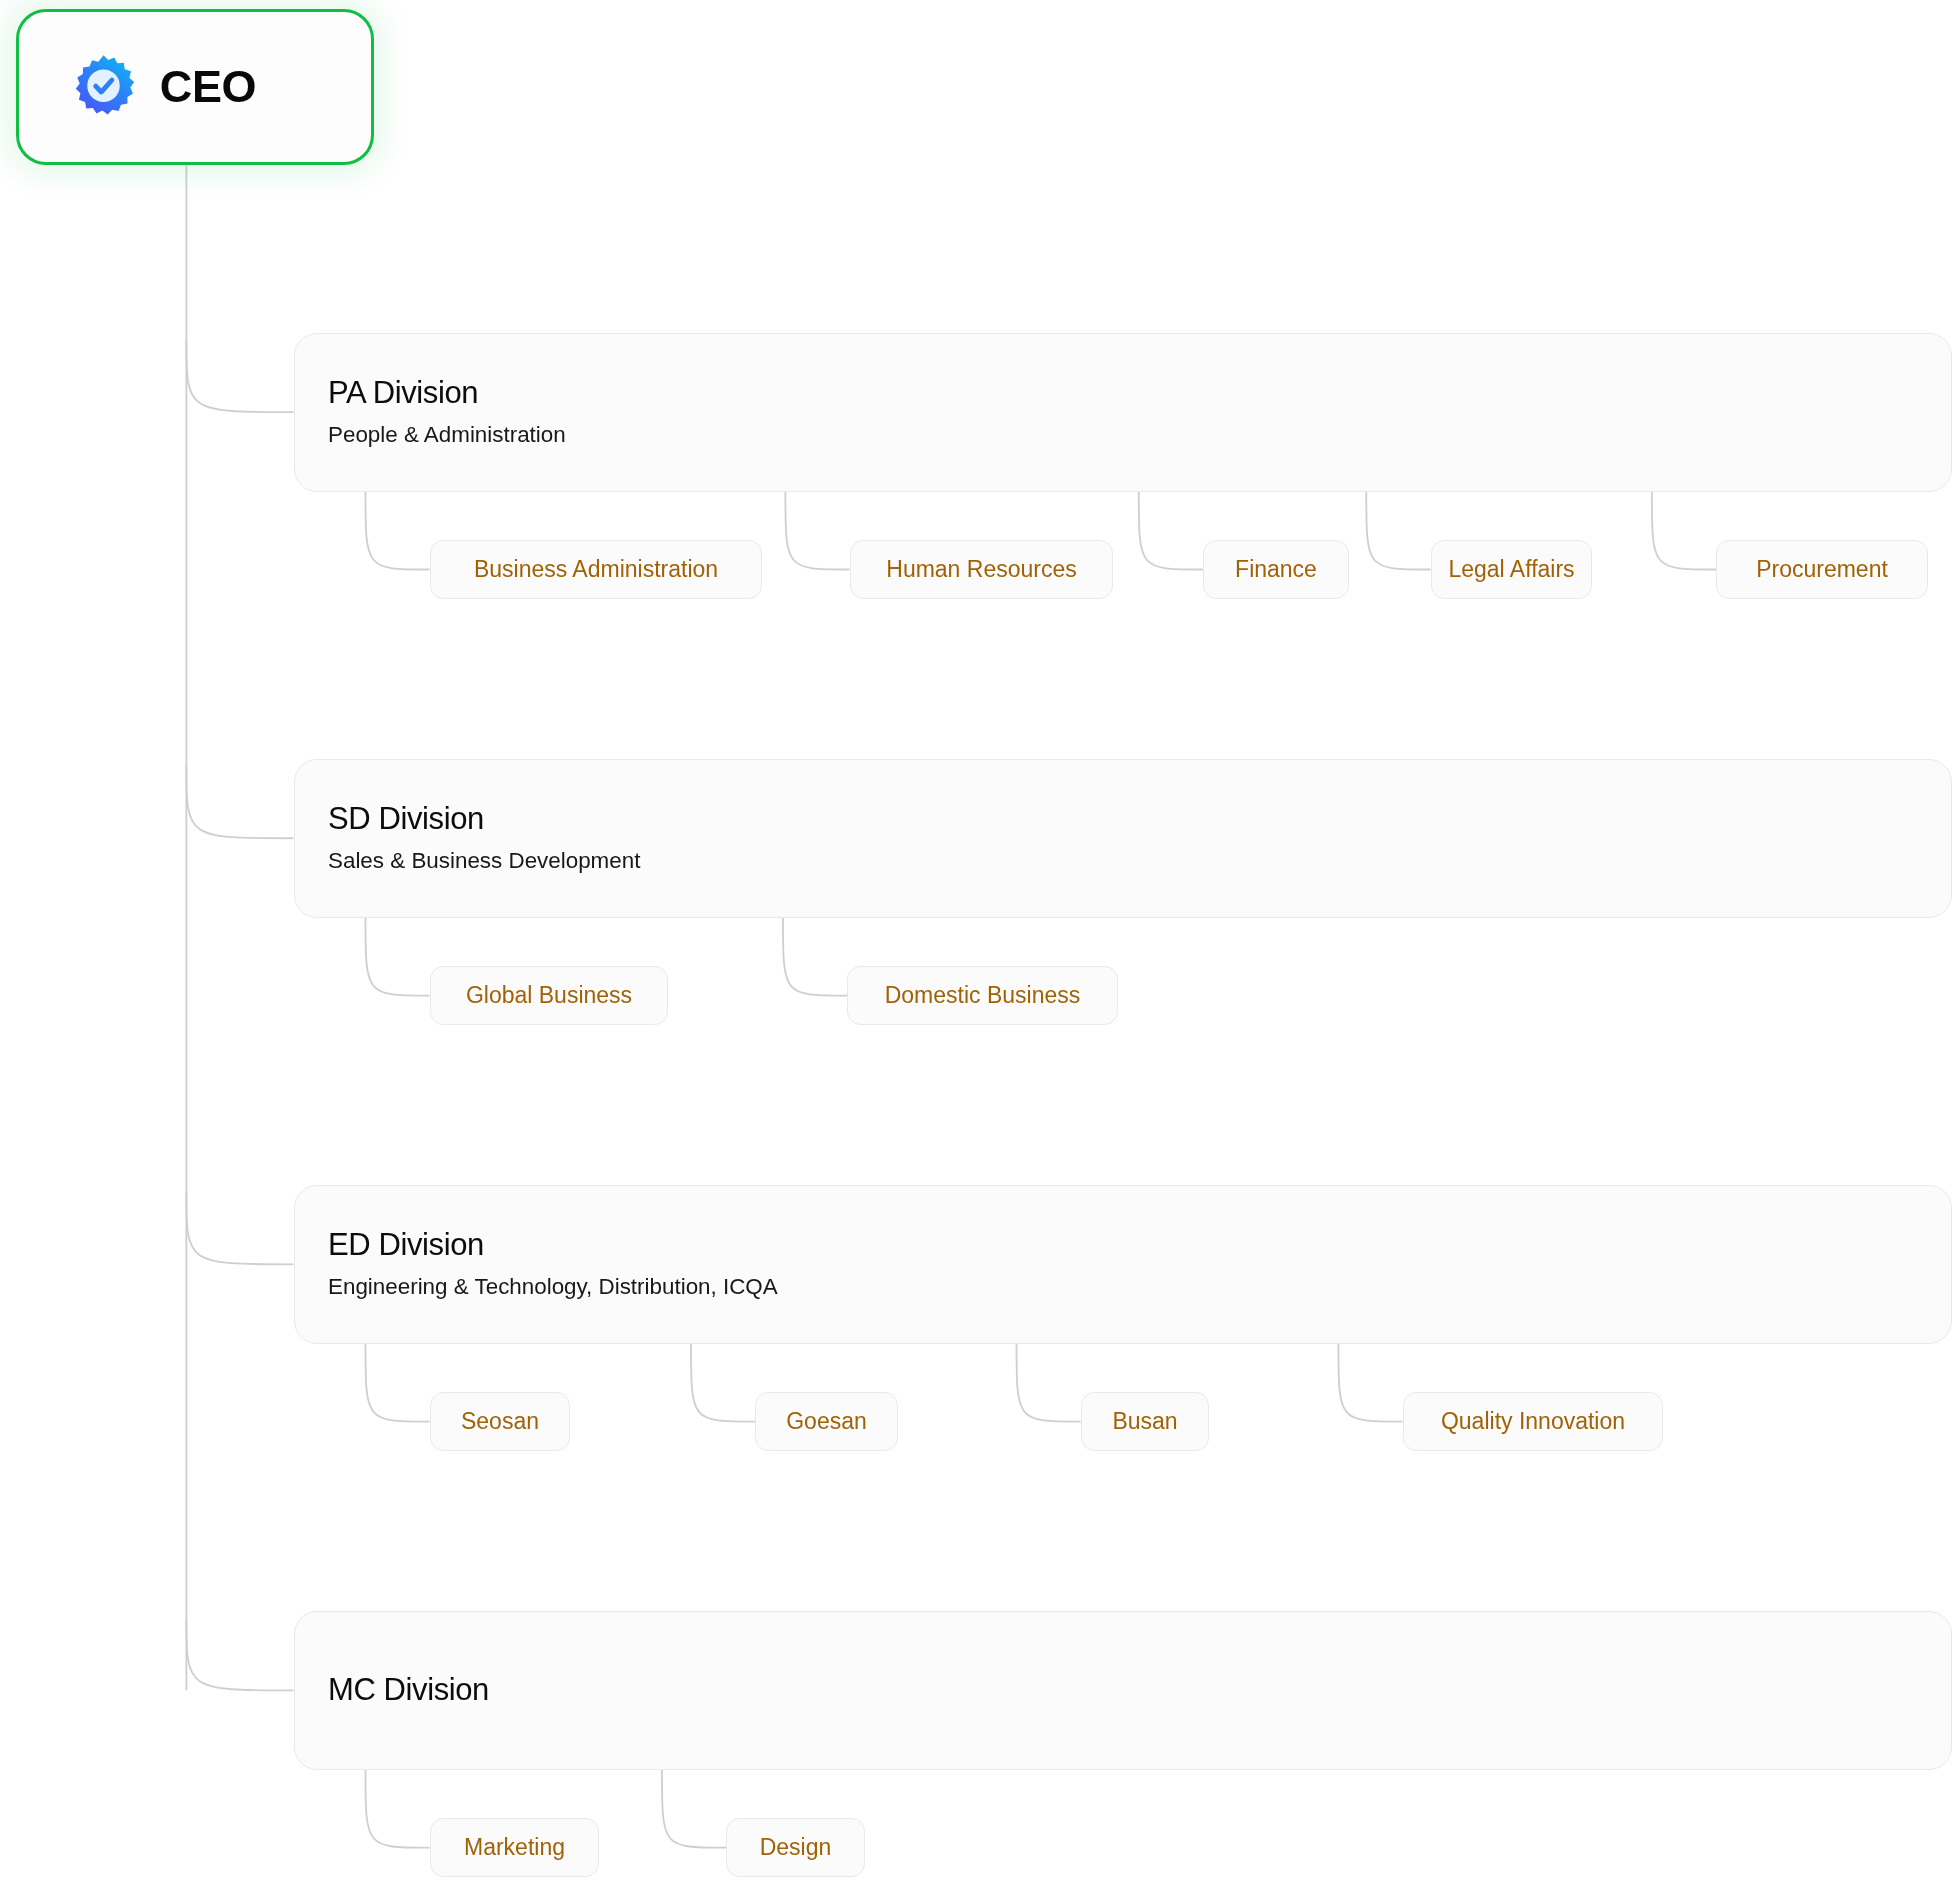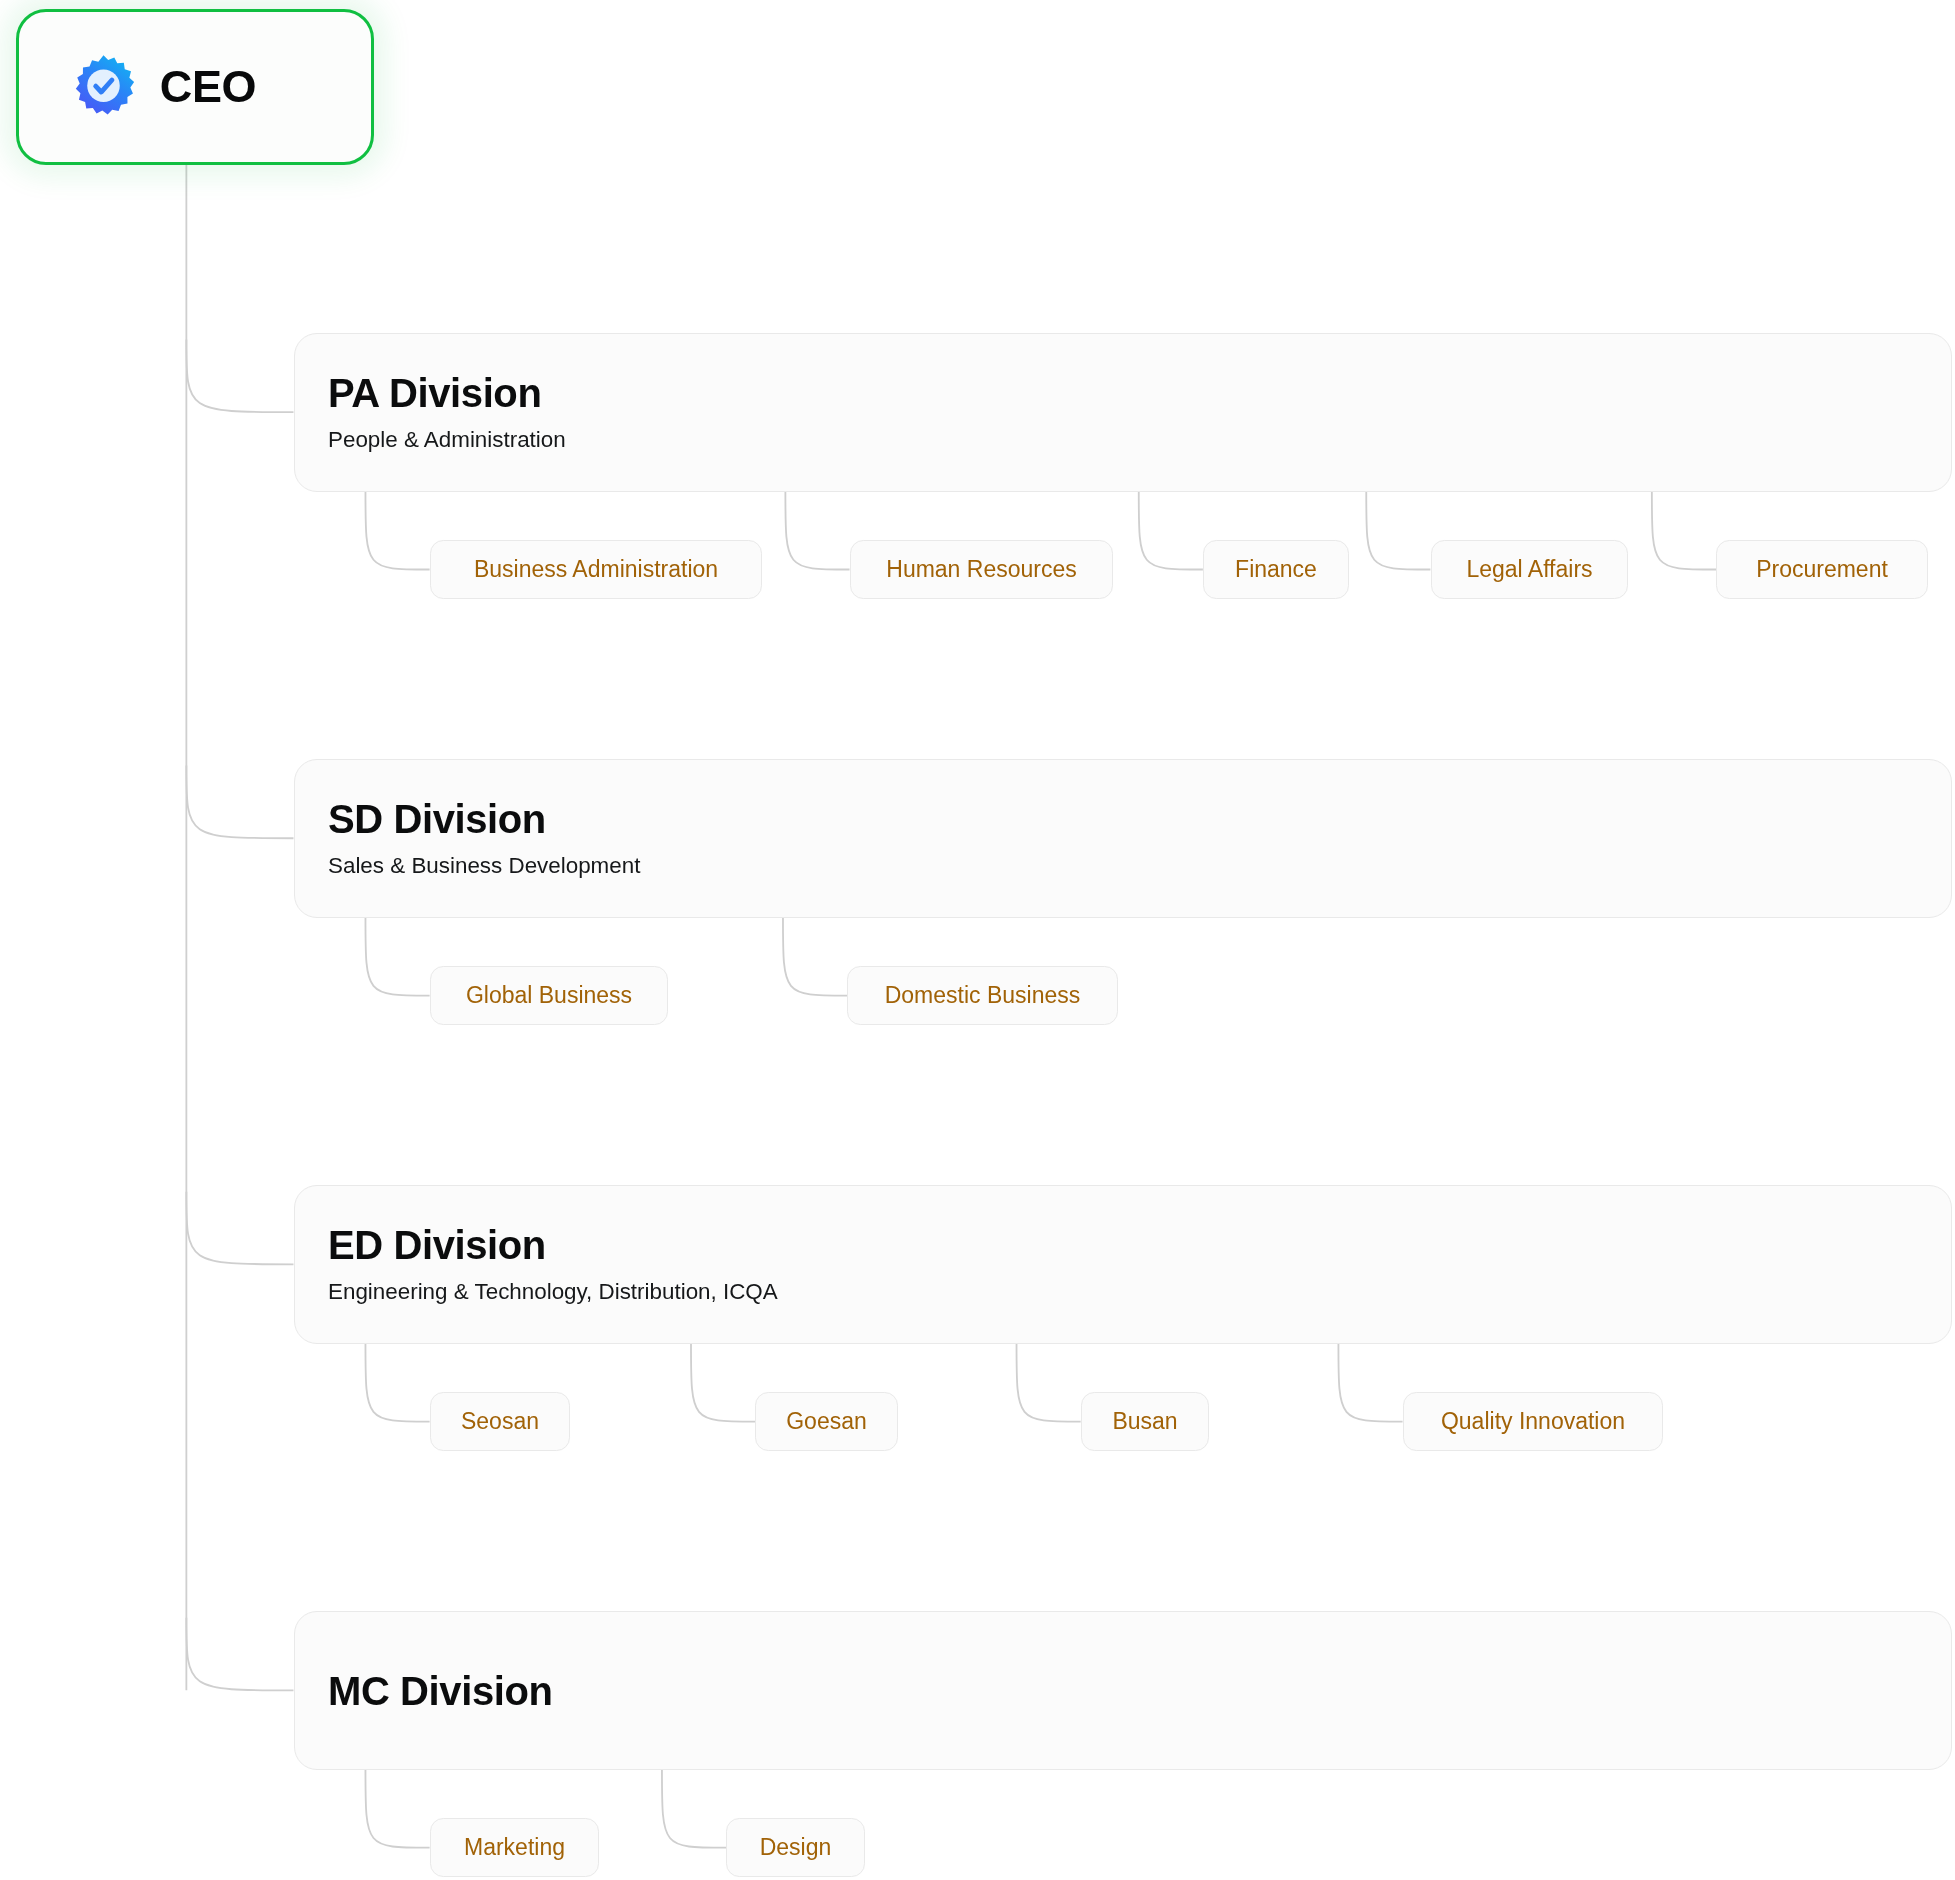--- a/index.html
+++ b/index.html
@@ -69,22 +69,22 @@
     background: #fbfbfb;
     border: 1.8px solid #e9e9e9;
     border-radius: 23px;
     z-index: 2;
     padding: 0 0 0 33px;
     display: flex;
     flex-direction: column;
     justify-content: center;
   }
   .division-title {
-    font-size: 40px;
-    font-weight: 700;
+    font-size: 31px;
+    font-weight: 400;
     color: #0b0c0d;
     letter-spacing: -0.4px;
     line-height: 1.05;
     white-space: nowrap;
   }
   .division-subtitle {
     font-size: 22.4px;
     font-weight: 400;
     color: #16181a;
     margin-top: 13.3px;
@@ -170,21 +170,21 @@
       </div>
       <div class="child-chip" style="left: 430px; top: 540px; width: 332px;">
         <span>Business Administration</span>
       </div>
       <div class="child-chip" style="left: 850px; top: 540px; width: 263px;">
         <span>Human Resources</span>
       </div>
       <div class="child-chip" style="left: 1203px; top: 540px; width: 146px;">
         <span>Finance</span>
       </div>
-      <div class="child-chip" style="left: 1431px; top: 540px; width: 197px;">
+      <div class="child-chip" style="left: 1431px; top: 540px; width: 161px;">
         <span>Legal Affairs</span>
       </div>
       <div class="child-chip" style="left: 1716px; top: 540px; width: 212px;">
         <span>Procurement</span>
       </div>
       <div class="division-card" style="top: 759px; height: 159px; width: 1658px;">
         <div class="division-title">SD Division</div>
         <div class="division-subtitle">Sales &amp; Business Development</div>
       </div>
       <div class="child-chip" style="left: 430px; top: 966px; width: 238px;">

